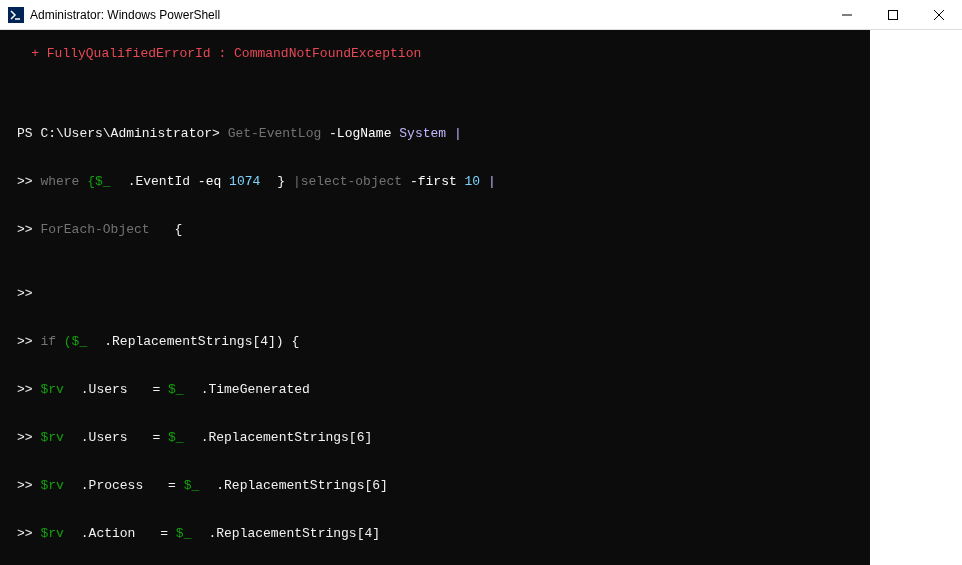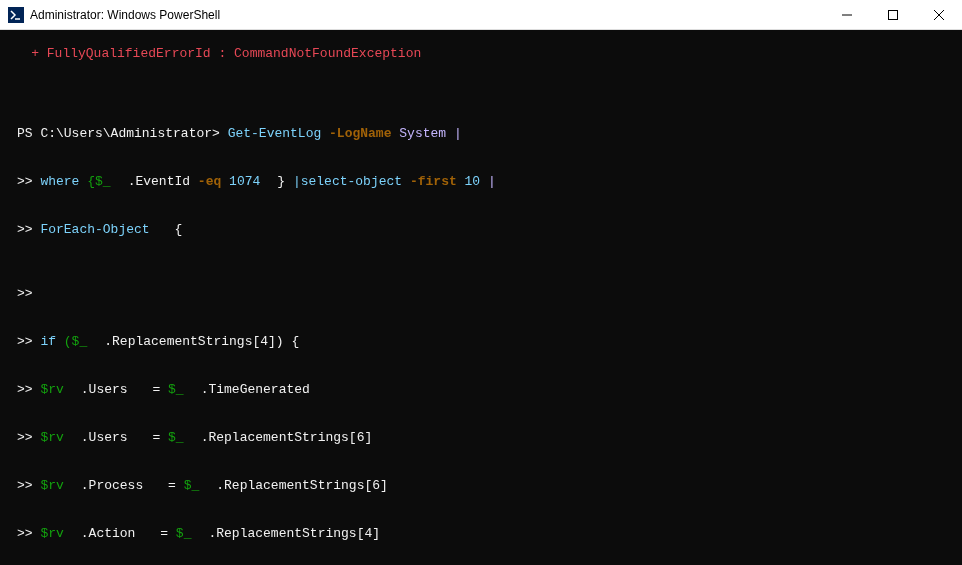--- a/index.html
+++ b/index.html
@@ -28,37 +28,37 @@
     width: 46px; height: 30px;
     display: inline-flex;
     align-items: center;
     justify-content: center;
     font-size: 10px;
     color: #000;
     cursor: default;
   }
   .win-btn svg { width: 10px; height: 10px; stroke: #000; stroke-width: 1; fill: none; }
   .terminal {
-    width: 962px;
+    width: 870px;
     height: 535px;
     background: #0c0c0c;
     font-family: Consolas, "Courier New", monospace;
     font-size: 13px;
     line-height: 16px;
     color: #cccccc;
     padding: 0;
     white-space: pre;
     overflow: hidden;
   }
   .line { height: 16px; white-space: pre; }
   
   .c-err    { color: #e74856; } 
   .c-white  { color: #f2f2f2; padding-left: 17px; }
-  .c-yellow { color: #7dd3fc; }
-  .c-gray   { color: #a16207; font-weight: bold; }
+  .c-yellow { color: #737373; }
+  .c-gray   { color: #ffffff; }
   .c-green  { color: #13a10e; }
   .c-dgreen { color: #7dd3fc; }
   .c-default{ color: #c4b5fd; }
 </style>
 </head>
 <body>
 
 <div class="titlebar">
   <span class="titlebar-icon">
     <svg viewBox="0 0 16 16">

